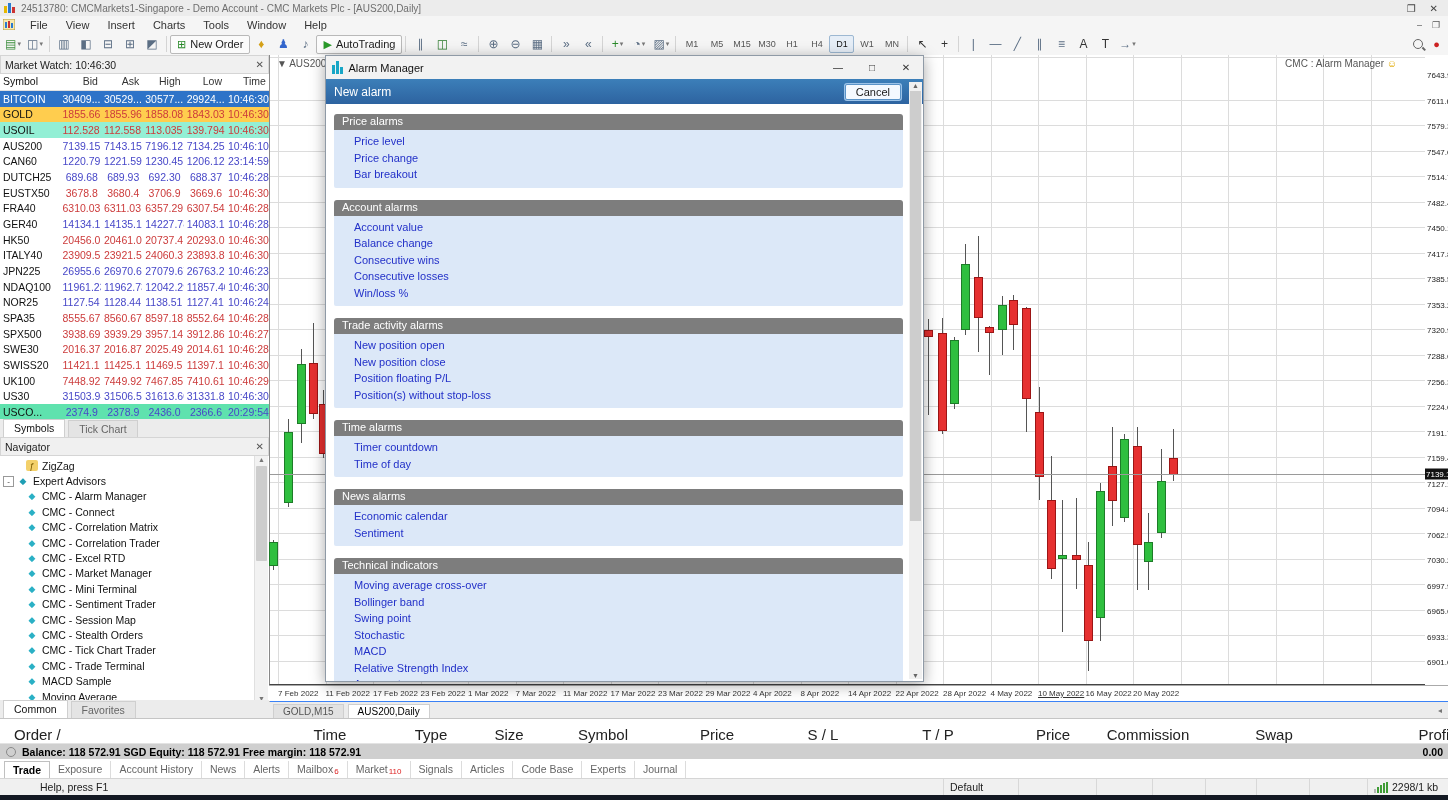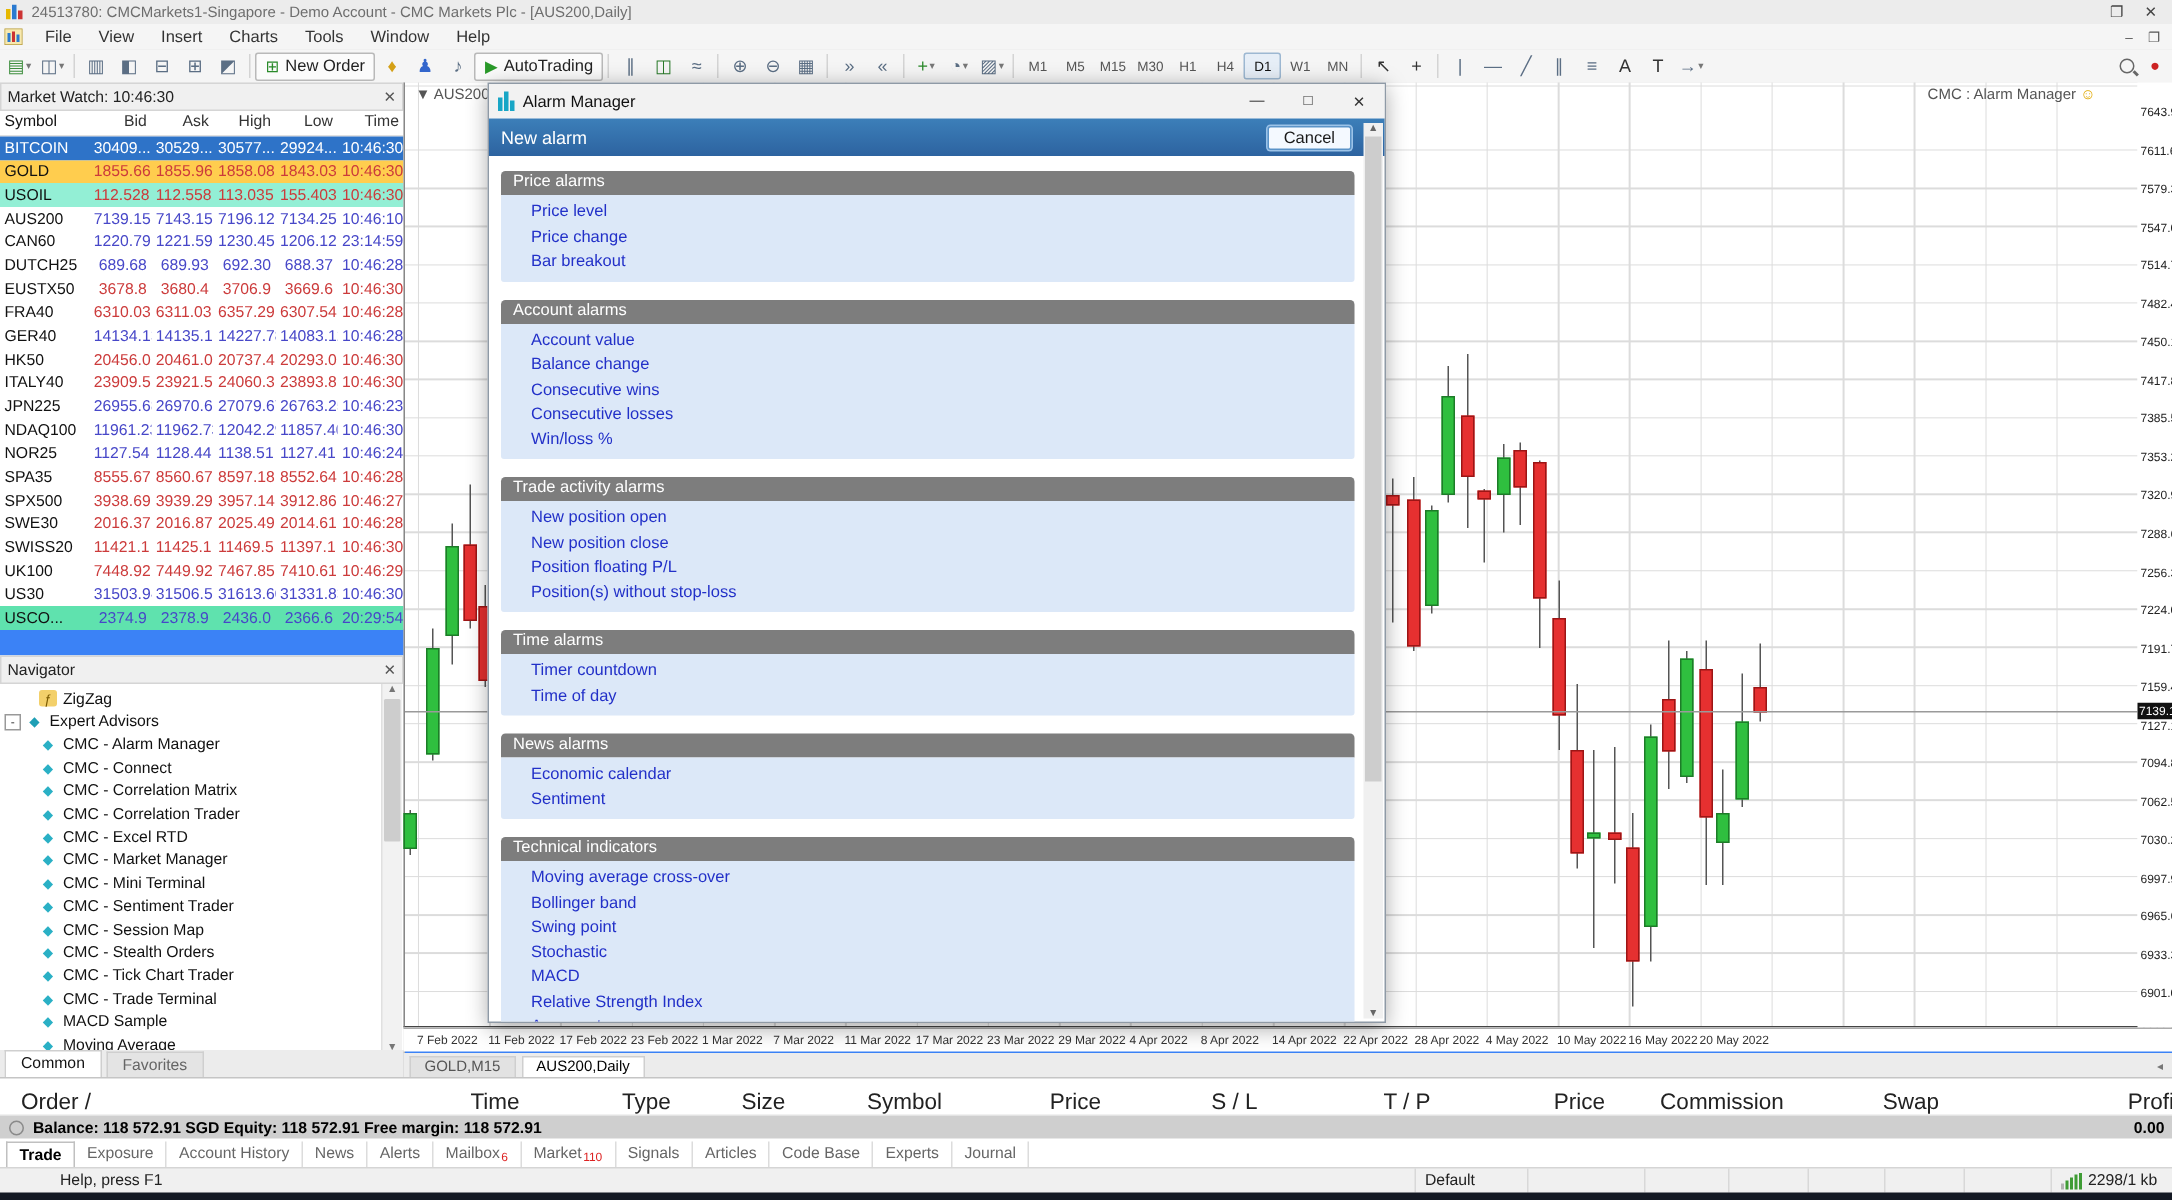--- a/index.html
+++ b/index.html
@@ -259,21 +259,21 @@
           <span class="c-num">1855.96</span>
           <span class="c-num">1858.08</span>
           <span class="c-num">1843.03</span>
           <span class="c-time">10:46:30</span>
         </div>
         <div class="mw-row down bg-teal">
           <span class="c-sym">USOIL</span>
           <span class="c-num">112.528</span>
           <span class="c-num">112.558</span>
           <span class="c-num">113.035</span>
-          <span class="c-num">155.403</span>
+          <span class="c-num">139.794</span>
           <span class="c-time">10:46:30</span>
         </div>
         <div class="mw-row up">
           <span class="c-sym">AUS200</span>
           <span class="c-num">7139.15</span>
           <span class="c-num">7143.15</span>
           <span class="c-num">7196.12</span>
           <span class="c-num">7134.25</span>
           <span class="c-time">10:46:10</span>
         </div>
@@ -408,20 +408,24 @@
         <div class="mw-row up bg-green">
           <span class="c-sym">USCO...</span>
           <span class="c-num">2374.9</span>
           <span class="c-num">2378.9</span>
           <span class="c-num">2436.0</span>
           <span class="c-num">2366.6</span>
           <span class="c-time">20:29:54</span>
         </div>
       </div>
   </div>
+  <div class="abs subtabs" style="left:0;top:419px;width:269px;" id="mw-tabs">
+      <span class="subtab active">Symbols</span>
+      <span class="subtab">Tick Chart</span>
+    </div>
 
   <div class="abs nav">
     <div class="panel-hdr">
       <span>Navigator</span>
       <span class="x">✕</span>
     </div>
     <div class="tree" id="nav-tree">
         <div class="tree-row" style="padding-left: 26px;">
           <span class="tree-ico" style="background: rgb(243, 208, 106); color: rgb(122, 90, 0); border-radius: 2px;">ƒ</span>
           <span>ZigZag</span>
@@ -597,21 +601,21 @@
         <span class="dlabel" style="left: 294px;">11 Mar 2022</span>
         <span class="dlabel" style="left: 341.5px;">17 Mar 2022</span>
         <span class="dlabel" style="left: 389px;">23 Mar 2022</span>
         <span class="dlabel" style="left: 436.5px;">29 Mar 2022</span>
         <span class="dlabel" style="left: 484px;">4 Apr 2022</span>
         <span class="dlabel" style="left: 531.5px;">8 Apr 2022</span>
         <span class="dlabel" style="left: 579px;">14 Apr 2022</span>
         <span class="dlabel" style="left: 626.5px;">22 Apr 2022</span>
         <span class="dlabel" style="left: 674px;">28 Apr 2022</span>
         <span class="dlabel" style="left: 721.5px;">4 May 2022</span>
-        <span class="dlabel" style="left: 769px;">10 May 2022</span>
+        <span class="dlabel" style="left: 769px; text-decoration: underline;">10 May 2022</span>
         <span class="dlabel" style="left: 816.5px;">16 May 2022</span>
         <span class="dlabel" style="left: 864px;">20 May 2022</span>
       </div>
   </div>
 
   <div class="abs dialog">
     <div class="dlg-title">
       <span class="dlg-bars">
           <i style="height:9px"></i>
           <i style="height:13px"></i>

